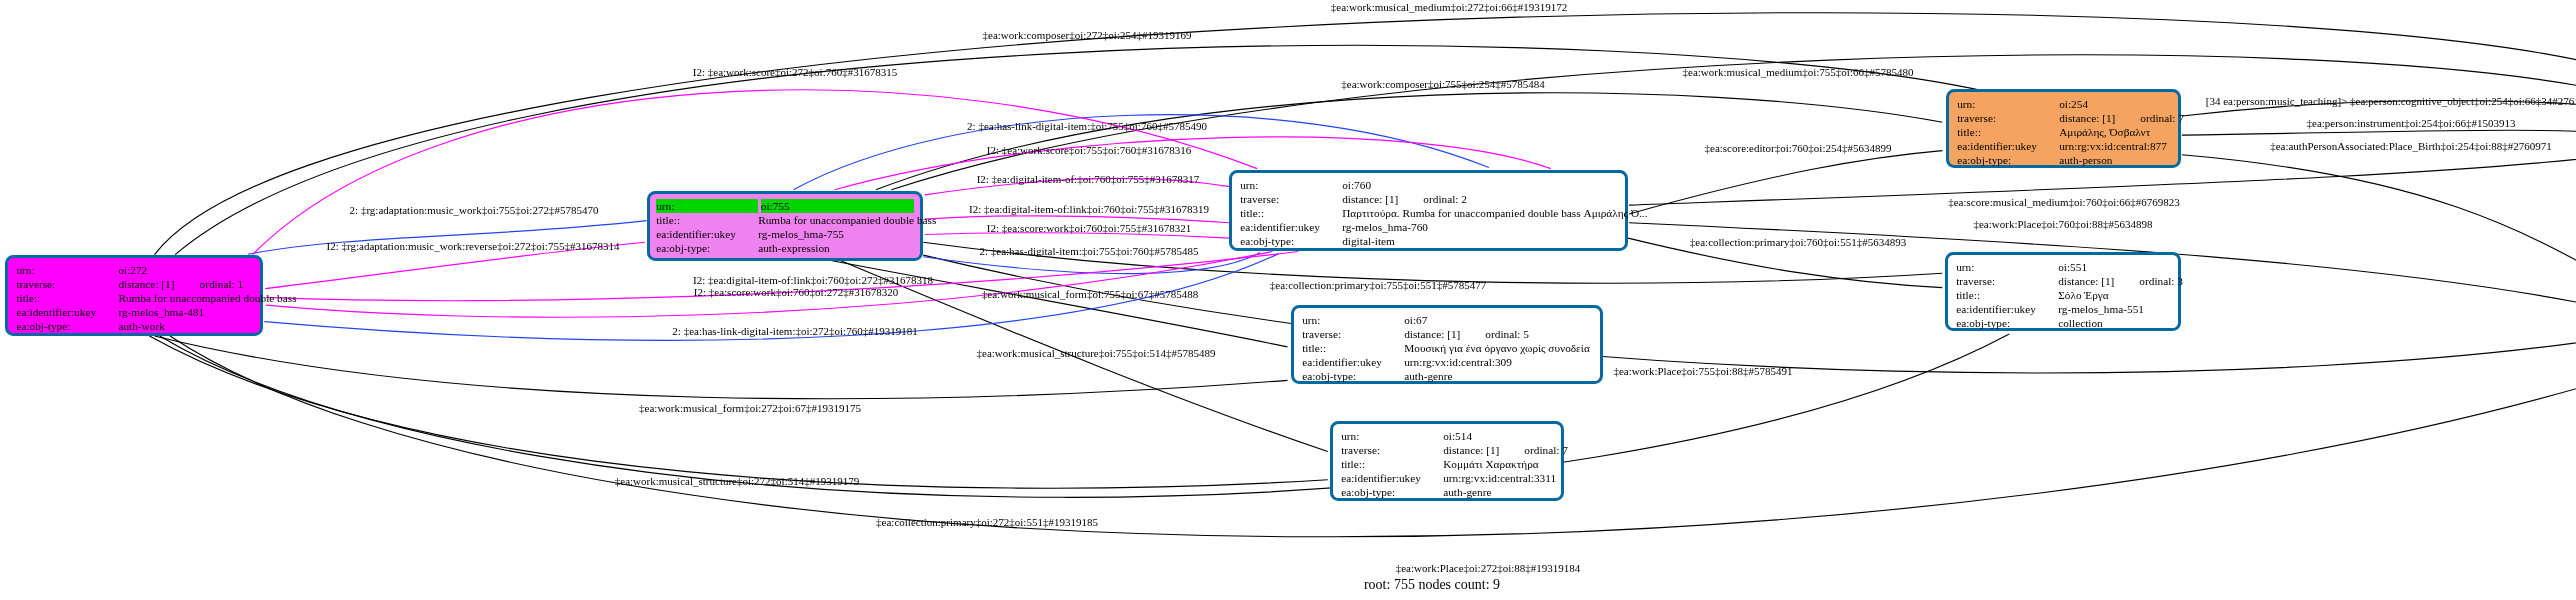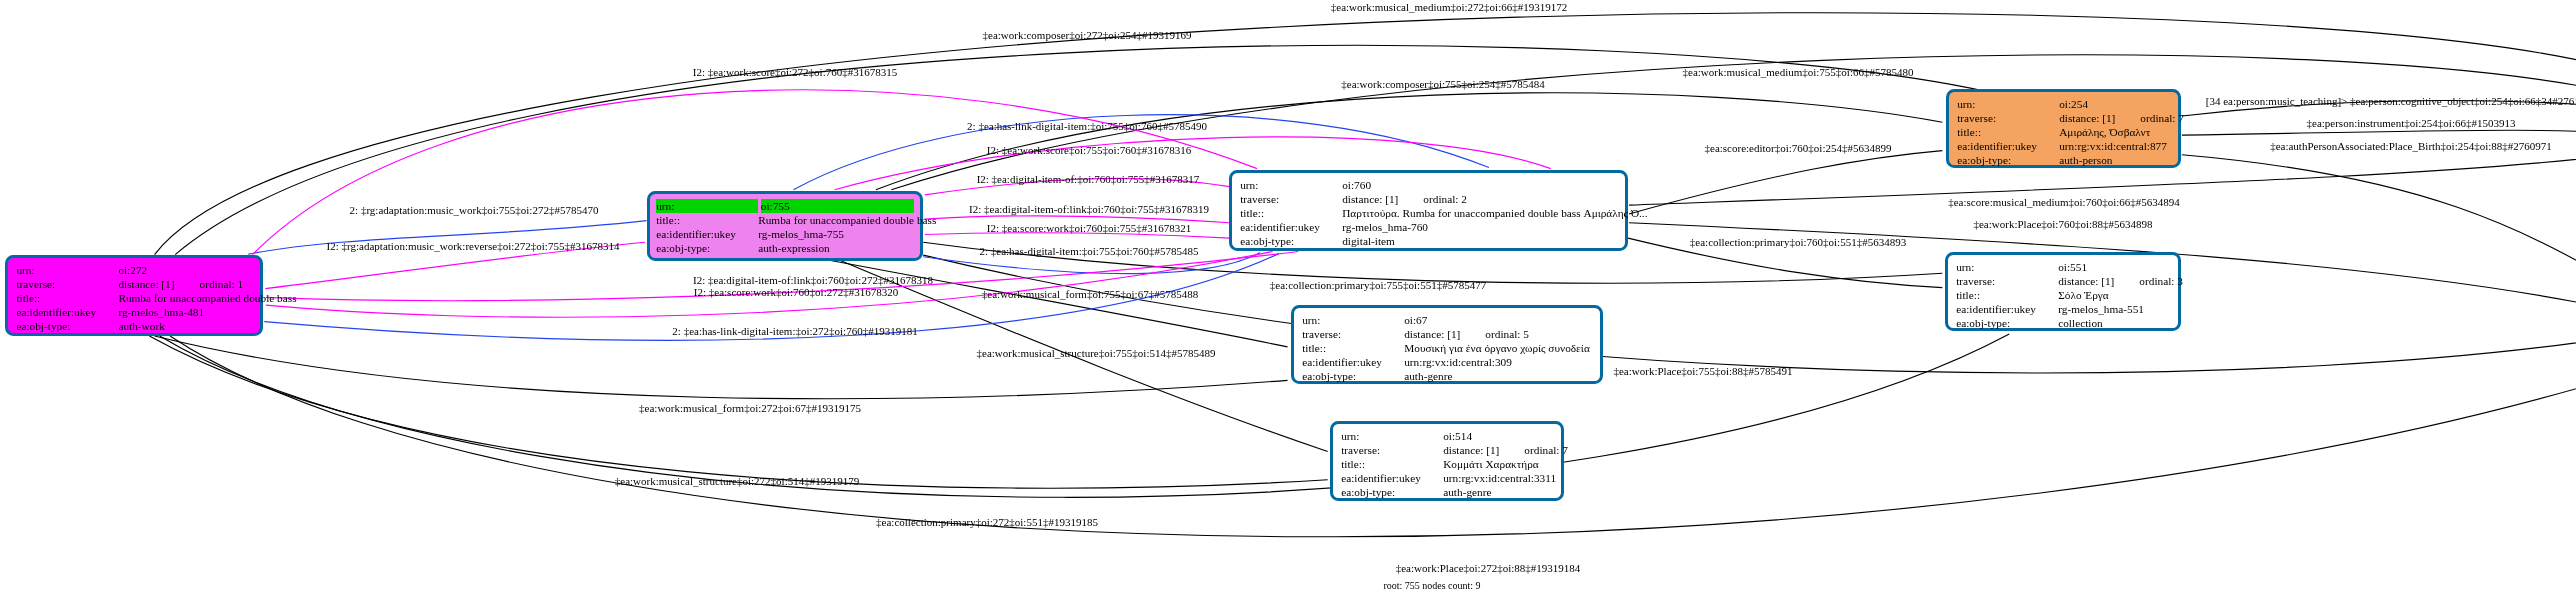--- a/index.html
+++ b/index.html
@@ -14,21 +14,21 @@
         box-sizing:border-box;padding:5.2px 8.2px;font-size:11.3px;line-height:14px;
         display:flex;flex-direction:column;justify-content:space-evenly;background:#fff;}
   .row{display:flex;height:14px;white-space:nowrap;}
   .k{width:102px;flex-shrink:0;}
   .v{flex:1;display:flex;}
   .ord{margin-left:25px;}
   .hl .k,.hl .v{background:#00d500;}
   .hl .k{margin-right:2.6px;}
   .elabel{position:absolute;transform:translate(-50%,-50%);font-size:11px;
           white-space:nowrap;color:#000;}
-  .footer{position:absolute;transform:translate(-50%,-50%);font-size:10px;
+  .footer{position:absolute;transform:translate(-50%,-50%);font-size:14px;
           white-space:nowrap;color:#000;}
 </style>
 </head>
 <body>
 
 <div class="canvas">
 
   <svg class="edges" viewBox="0 0 5592 1166">
     <defs>
       <marker id="arrow-k" viewBox="0 0 10 10" refX="9" refY="5" markerWidth="9" markerHeight="9" orient="auto-start-reverse">
@@ -90,21 +90,21 @@
   <div class="elabel" style="left:473px;top:246px">I2: ‡rg:adaptation:music_work:reverse‡oi:272‡oi:755‡#31678314</div>
   <div class="elabel" style="left:813px;top:280px">I2: ‡ea:digital-item-of:link‡oi:760‡oi:272‡#31678318</div>
   <div class="elabel" style="left:796px;top:292px">I2: ‡ea:score:work‡oi:760‡oi:272‡#31678320</div>
   <div class="elabel" style="left:795px;top:331px">2: ‡ea:has-link-digital-item:‡oi:272‡oi:760‡#19319181</div>
   <div class="elabel" style="left:1443px;top:84px">‡ea:work:composer‡oi:755‡oi:254‡#5785484</div>
   <div class="elabel" style="left:1798px;top:72px">‡ea:work:musical_medium‡oi:755‡oi:66‡#5785480</div>
   <div class="elabel" style="left:1798px;top:148px">‡ea:score:editor‡oi:760‡oi:254‡#5634899</div>
   <div class="elabel" style="left:2401px;top:101px">[34 ea:person:music_teaching]&gt; ‡ea:person:cognitive_object‡oi:254‡oi:66‡34#2761005</div>
   <div class="elabel" style="left:2411px;top:123px">‡ea:person:instrument‡oi:254‡oi:66‡#1503913</div>
   <div class="elabel" style="left:2411px;top:146px">‡ea:authPersonAssociated:Place_Birth‡oi:254‡oi:88‡#2760971</div>
-  <div class="elabel" style="left:2064px;top:202px">‡ea:score:musical_medium‡oi:760‡oi:66‡#5634894</div>
+  <div class="elabel" style="left:2064px;top:202px">‡ea:score:musical_medium‡oi:760‡oi:66‡#6769823</div>
   <div class="elabel" style="left:2063px;top:224px">‡ea:work:Place‡oi:760‡oi:88‡#5634898</div>
   <div class="elabel" style="left:1798px;top:242px">‡ea:collection:primary‡oi:760‡oi:551‡#5634893</div>
   <div class="elabel" style="left:1378px;top:285px">‡ea:collection:primary‡oi:755‡oi:551‡#5785477</div>
   <div class="elabel" style="left:1090px;top:294px">‡ea:work:musical_form‡oi:755‡oi:67‡#5785488</div>
   <div class="elabel" style="left:1096px;top:353px">‡ea:work:musical_structure‡oi:755‡oi:514‡#5785489</div>
   <div class="elabel" style="left:1703px;top:371px">‡ea:work:Place‡oi:755‡oi:88‡#5785491</div>
   <div class="elabel" style="left:750px;top:408px">‡ea:work:musical_form‡oi:272‡oi:67‡#19319175</div>
   <div class="elabel" style="left:737px;top:481px">‡ea:work:musical_structure‡oi:272‡oi:514‡#19319179</div>
   <div class="elabel" style="left:987px;top:522px">‡ea:collection:primary‡oi:272‡oi:551‡#19319185</div>
   <div class="elabel" style="left:1488px;top:568px">‡ea:work:Place‡oi:272‡oi:88‡#19319184</div>

